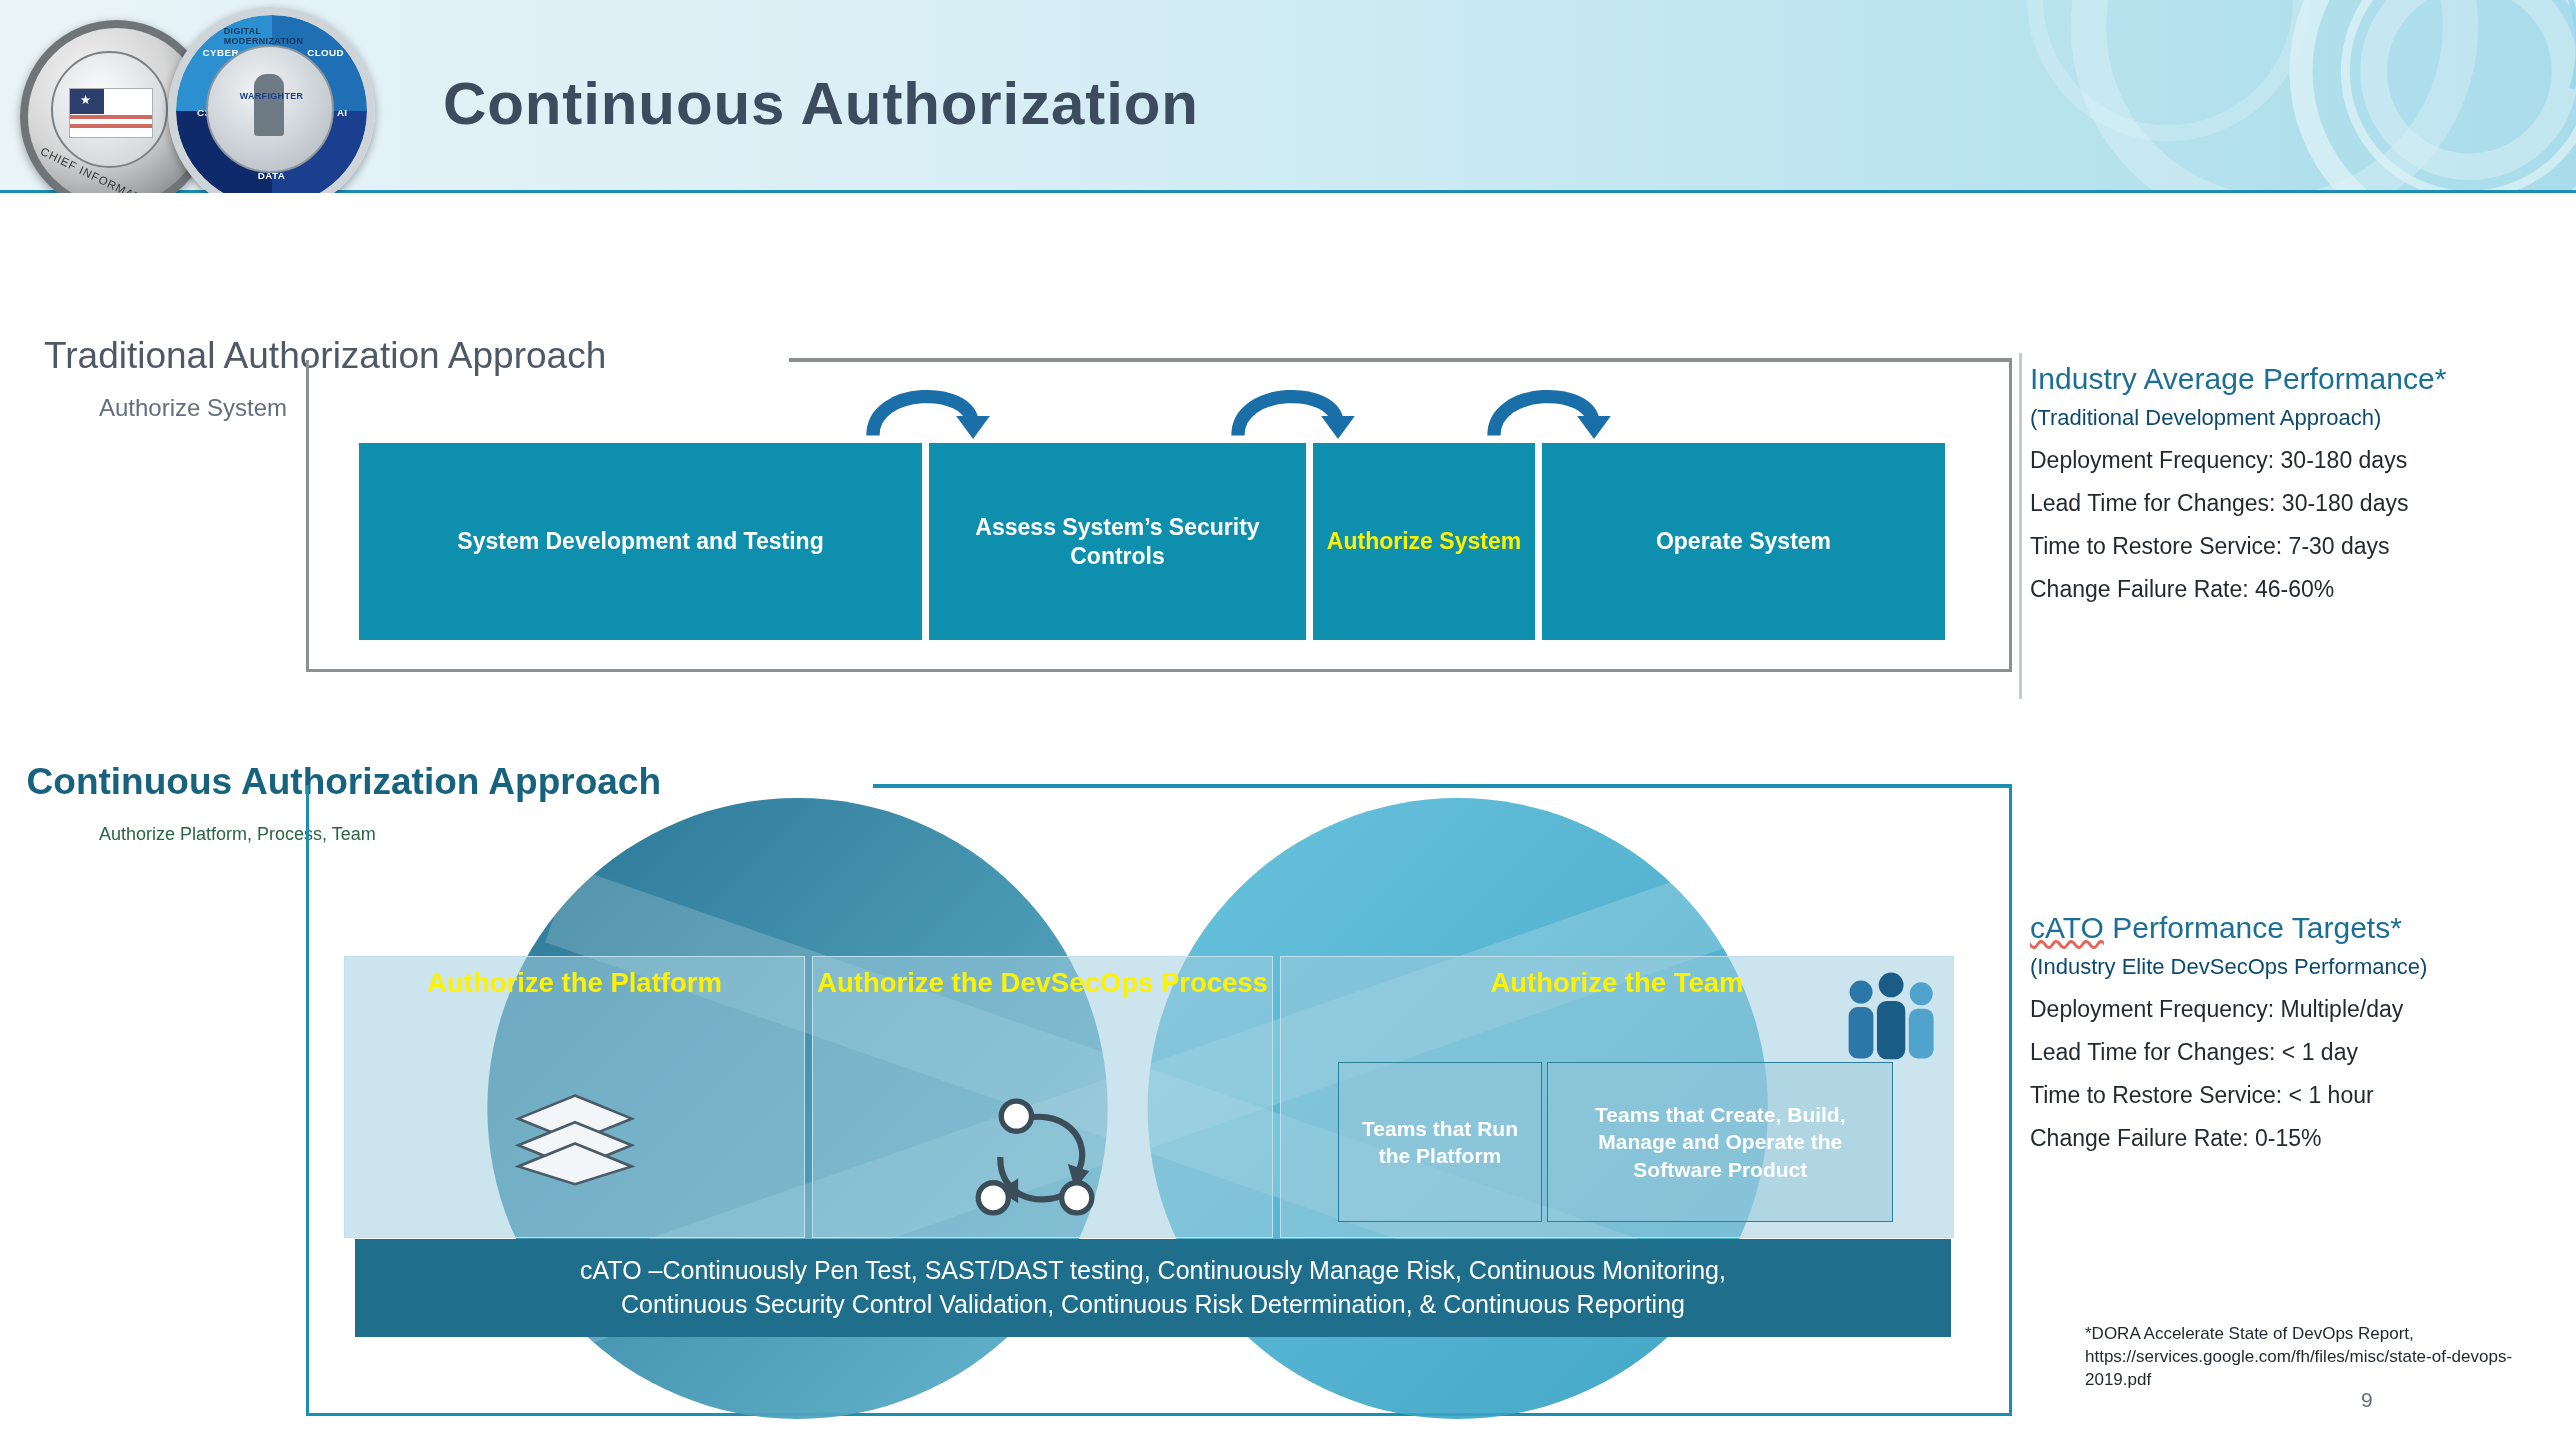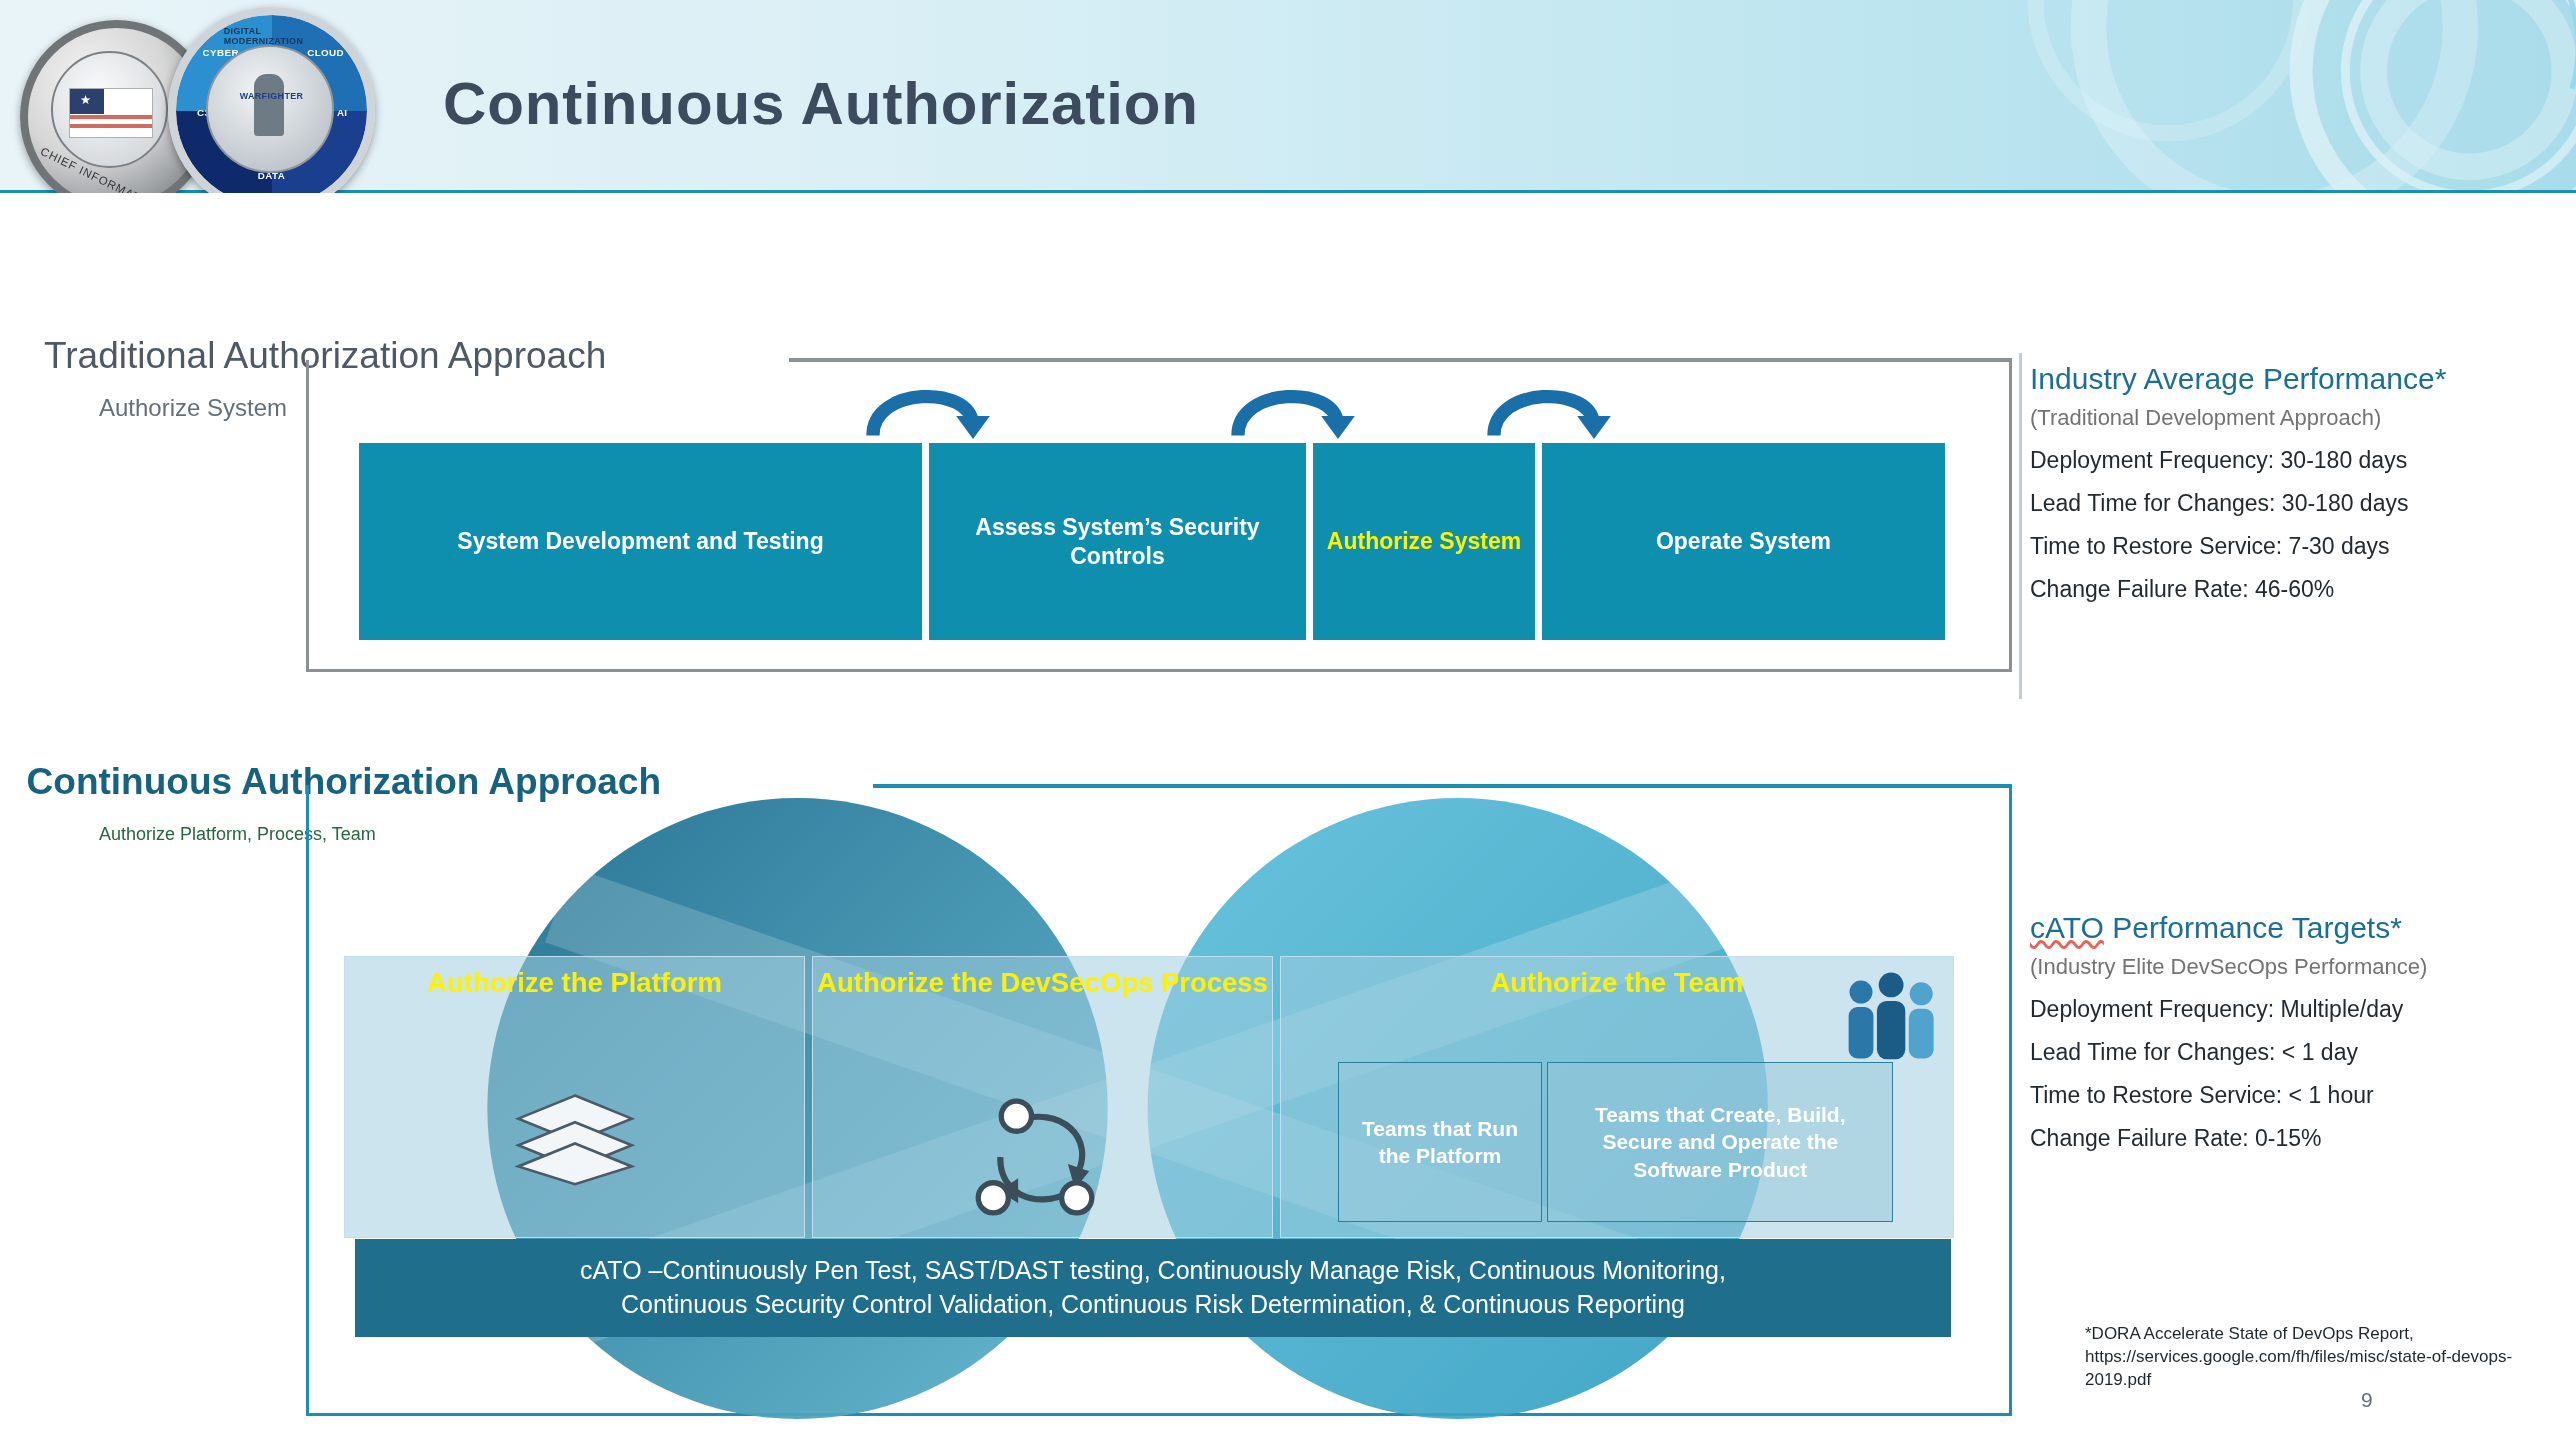--- a/index.html
+++ b/index.html
@@ -254,21 +254,21 @@
     box-sizing: border-box;
     padding: 0 28px;
   }
   .squiggle { text-decoration: underline; text-decoration-color: #e8645a; text-decoration-style: wavy; }
 
   
   .panel-title {
     font-size: 30px; color: #1b6f95; white-space: nowrap;
   }
   .panel-sub {
-    font-size: 22px; color: #737373; white-space: nowrap; margin-top: 8.9px;
+    font-size: 22px; color: #0c4a6e; white-space: nowrap; margin-top: 8.9px;
   }
   .metric {
     font-size: 23px; color: #222a30; white-space: nowrap; margin-top: 16px;
   }
   .panel-industry { position: absolute; left: 2030px; top: 362px; }
   .panel-cato { position: absolute; left: 2030px; top: 911px; }
 
   .vdiv {
     position: absolute; left: 2019px; top: 353px; width: 2.7px; height: 346px; background: #c3ccd2;
   }
@@ -419,21 +419,21 @@
         <circle cx="20" cy="26" r="13"></circle>
           <rect x="6" y="43" width="28" height="58" rx="10"></rect>
         <circle cx="54" cy="18" r="14" fill="#1b5c86"></circle>
           <rect x="38" y="36" width="32" height="66" rx="11" fill="#1b5c86"></rect>
         <circle cx="88" cy="28" r="13" fill="#4fa3cc"></circle>
           <rect x="74" y="45" width="28" height="56" rx="10" fill="#4fa3cc"></rect>
       </g>
     </svg>
     <div class="team-inner">
       <div class="team-box b1">Teams that Run the Platform</div>
-      <div class="team-box b2">Teams that Create, Build, Secure and Operate the Software Product</div>
+      <div class="team-box b2">Teams that Create, Build, Manage and Operate the Software Product</div>
     </div>
   </div>
 </div>
 
 <div class="cato-strip">
   <div>
     <div>cATO –Continuously Pen Test, SAST/DAST testing, Continuously Manage Risk, Continuous Monitoring,</div>
     <div>Continuous Security Control Validation, Continuous Risk Determination, &amp; Continuous Reporting</div>
   </div>
 </div>

